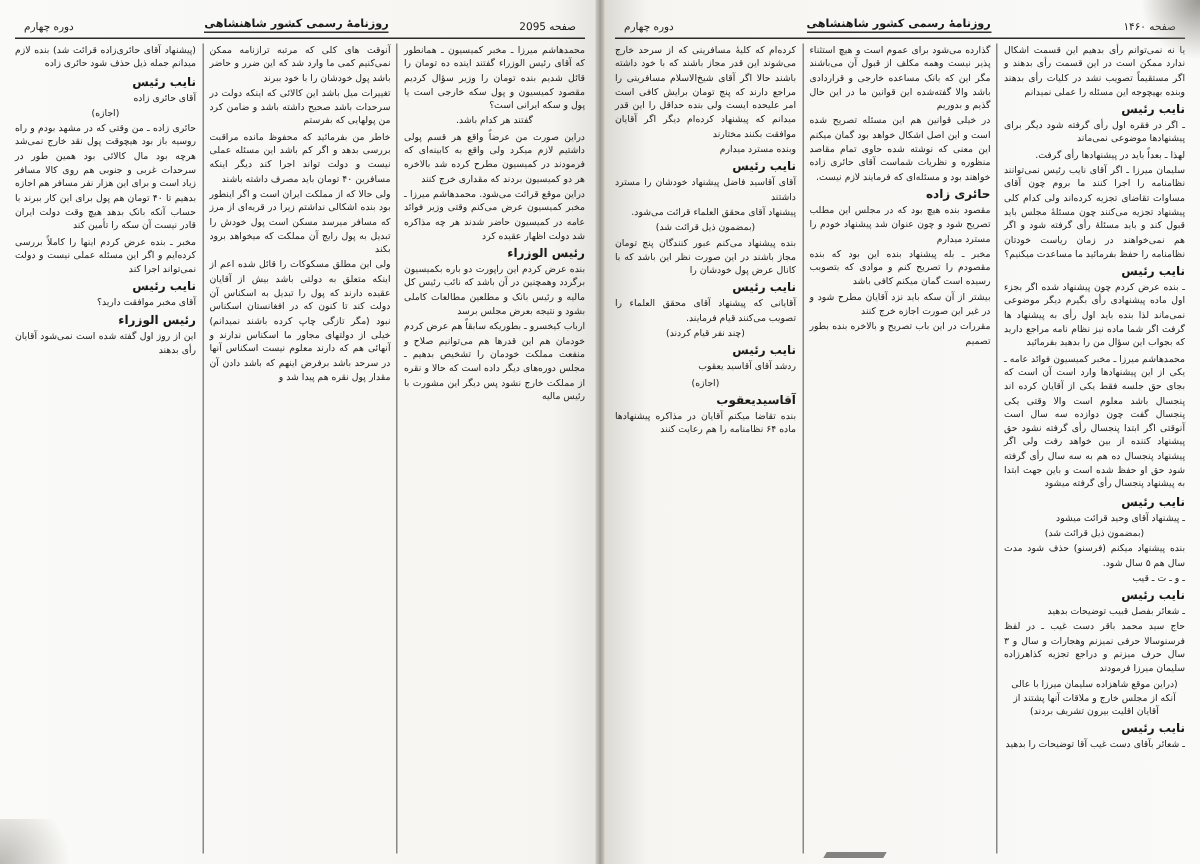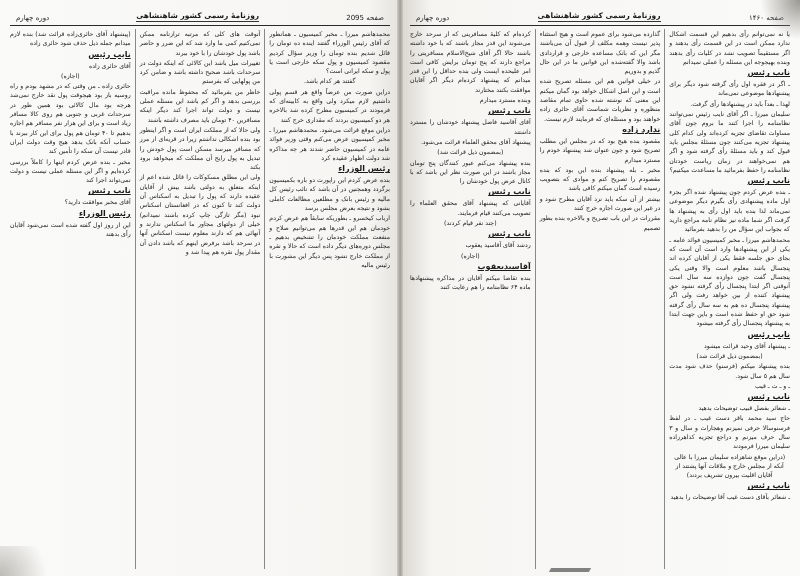--- a/index.html
+++ b/index.html
@@ -9,21 +9,21 @@
   .page.left{background:linear-gradient(to right,#fafaf8 0%,#f6f5f2 92%,#e4e2dd 100%);}
   .page.right{background:linear-gradient(to left,#fafaf8 0%,#f6f5f2 92%,#d9d6cf 100%);}
   .gutter{position:absolute;left:397px;top:0;width:6px;height:576px;background:linear-gradient(to right,#bdbab3,#6e6b66,#bdbab3);opacity:.55;}
   .header{display:flex;justify-content:space-between;align-items:flex-end;direction:rtl;height:16px;font-size:7px;padding:0 10px;}
   .header .title{font-size:7.5px;border-bottom:1px solid #333;padding-bottom:1px;font-weight:bold;}
   .rule{height:0;border-top:1.5px solid #2a2a2a;margin:3px 4px 3px 4px;}
   .cols{display:flex;direction:rtl;height:540px;gap:0;}
   .col{flex:1;padding:0 4px;box-sizing:border-box;font-size:6.2px;line-height:9.3px;text-align:justify;direction:rtl;overflow:hidden;border-left:0.8px solid #888;}
   .col:last-child{border-left:none;}
   .col p{margin:0 0 1px 0;}
-  .col .speaker{font-weight:bold;font-size:8px;line-height:11px;text-decoration:underline;}
+  .col .speaker{font-weight:bold;font-size:8px;line-height:11px;}
   .col .center{text-align:center;}
   .shade-tr{position:absolute;right:0;top:0;width:40px;height:40px;background:radial-gradient(circle at 100% 0%,#9a9892 0%,rgba(200,198,192,0) 70%);}
   .shade-bl{position:absolute;left:0;bottom:0;width:60px;height:30px;background:radial-gradient(circle at 0% 100%,#bcbab4 0%,rgba(220,218,212,0) 70%);}
   .mark{position:absolute;width:40px;height:4px;background:#333;bottom:4px;left:150px;transform:skewX(-30deg);opacity:.6;}
 </style>
 </head>
 <body>
 
 <div class="spread">
 
@@ -92,21 +92,21 @@
           <p class="speaker">نایب رئیس</p>
           <p>ـ شعائر بفصل قبیب توضیحات بدهید</p>
           <p>حاج سید محمد باقر دست غیب ـ در لفظ فرسنوسالا حرفی نمیزنم وهجارات و سال و ۳ سال حرف میزنم و دراجع تجزیه کذاهرزاده سلیمان میرزا فرمودند</p>
           <p class="center">(دراین موقع شاهزاده سلیمان میرزا با عالی آنکه از مجلس خارج و ملاقات آنها پشتند از آقایان اقلیت بیرون تشریف بردند)</p>
           <p class="speaker">نایب رئیس</p>
           <p>ـ شعائر بآقای دست غیب آقا توضیحات را بدهید</p>
         </div>
         <div class="col">
           <p>گذارده می‌شود برای عموم است و هیچ استثناء پذیر نیست وهمه مکلف از قبول آن می‌باشند مگر این که بانک مساعده خارجی و قراردادی باشد والا گفته‌شده این قوانین ما در این حال گذیم و بدوریم</p>
           <p>در خیلی قوانین هم این مسئله تصریح شده است و این اصل اشکال خواهد بود گمان میکنم این معنی که نوشته شده حاوی تمام مقاصد منظوره و نظریات شماست آقای حائری زاده خواهند بود و مسئله‌ای که فرمایند لازم نیست.</p>
-          <p class="speaker">ندارد زاده</p>
+          <p class="speaker">حائری زاده</p>
           <p>مقصود بنده هیچ بود که در مجلس این مطلب تصریح شود و چون عنوان شد پیشنهاد خودم را مسترد میدارم</p>
           <p>مخبر ـ بله پیشنهاد بنده این بود که بنده مقصودم را تصریح کنم و موادی که بتصویب رسیده است گمان میکنم کافی باشد</p>
           <p>بیشتر از آن سکه باید نزد آقایان مطرح شود و در غیر این صورت اجازه خرج کنند</p>
           <p>مقررات در این باب تصریح و بالاخره بنده بطور تصمیم</p>
         </div>
         <div class="col">
           <p>کرده‌ام که کلیهٔ مسافرینی که از سرحد خارج می‌شوند این قدر مجاز باشند که با خود داشته باشند حالا اگر آقای شیخ‌الاسلام مسافرینی را مراجع دارند که پنج تومان برایش کافی است امر علیحده ایست ولی بنده حداقل را این قدر میدانم که پیشنهاد کرده‌ام دیگر اگر آقایان موافقت بکنند مختارند</p>
           <p>وبنده مسترد میدارم</p>
           <p class="speaker">نایب رئیس</p>
           <p>آقای آقاسید فاضل پیشنهاد خودشان را مسترد داشتند</p>

